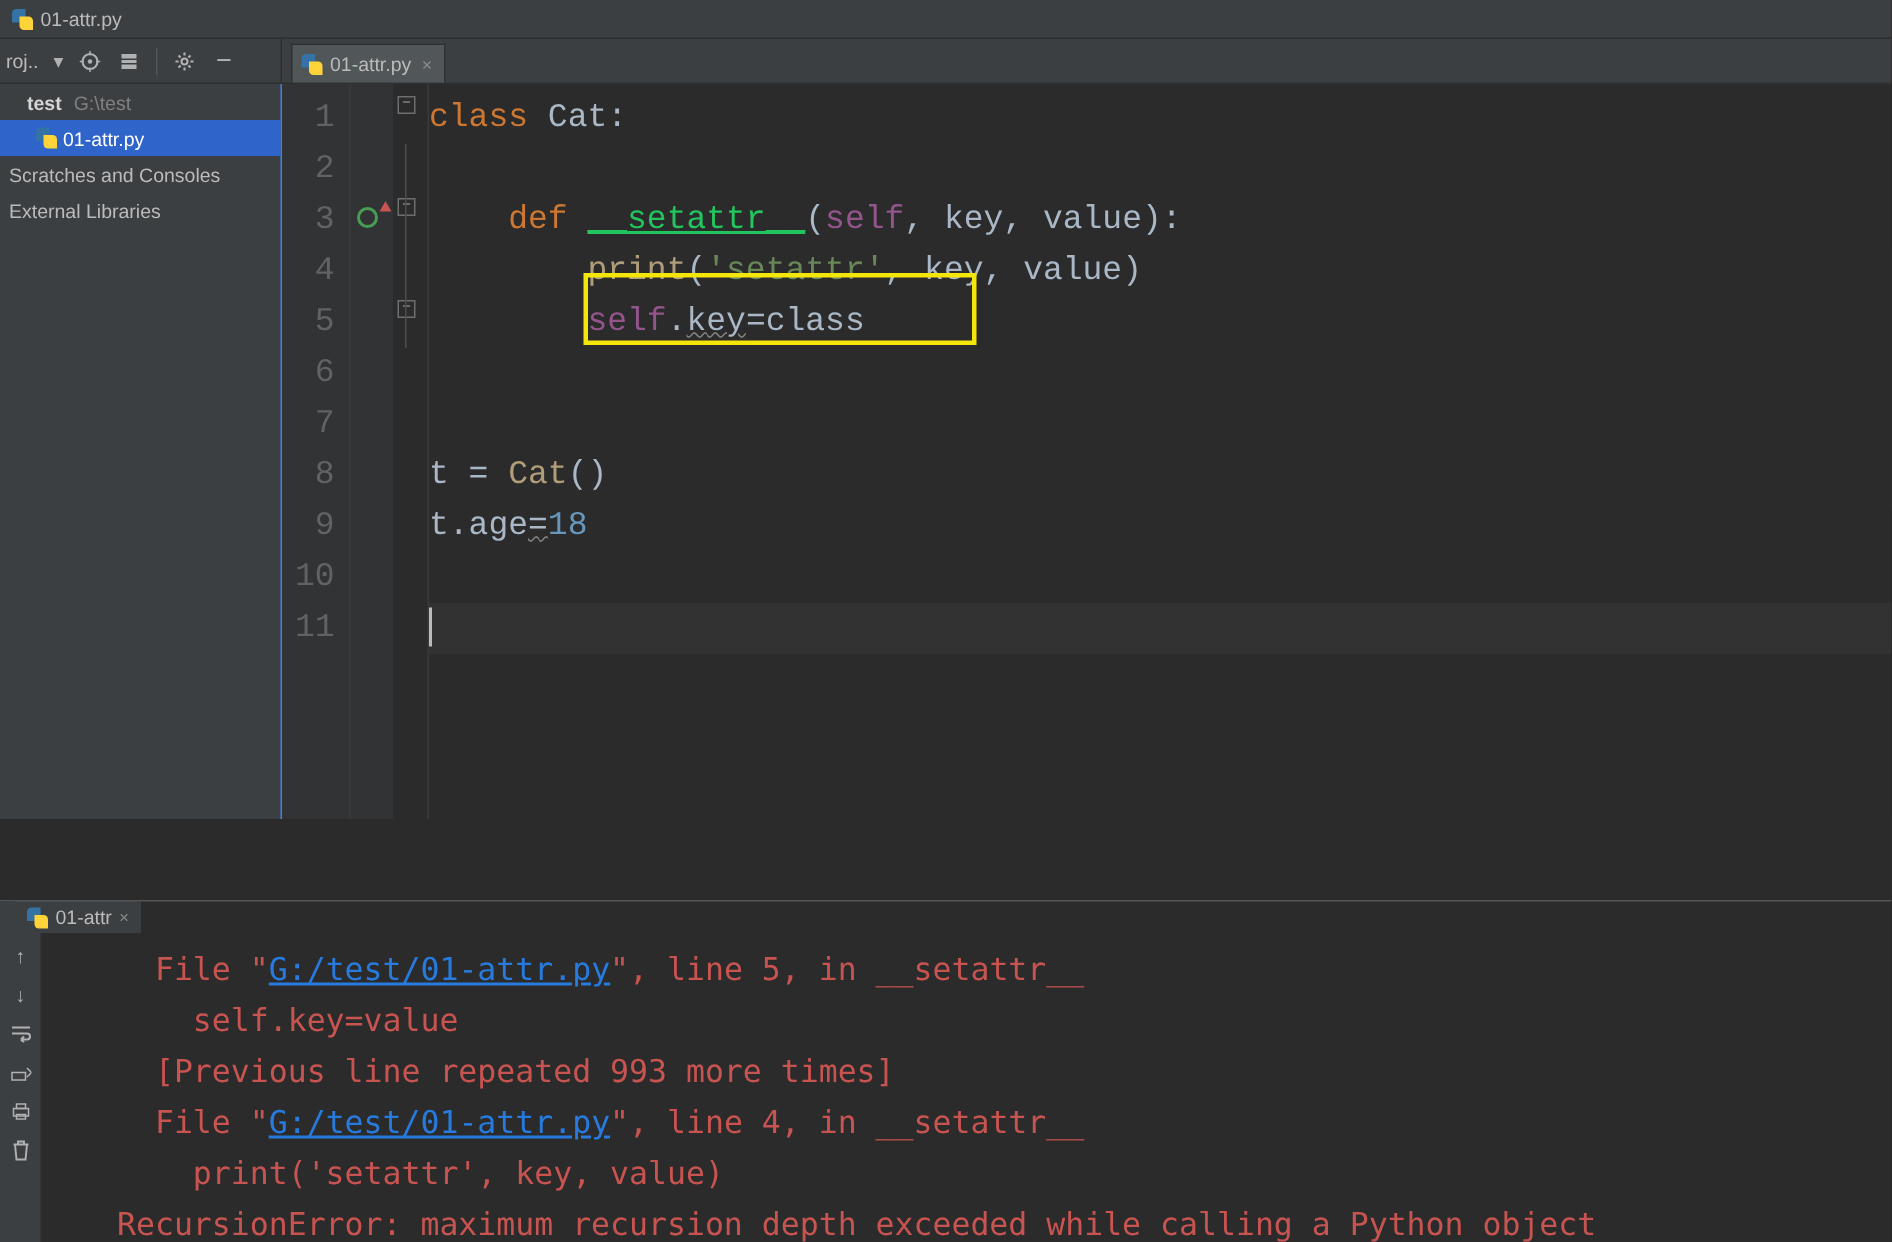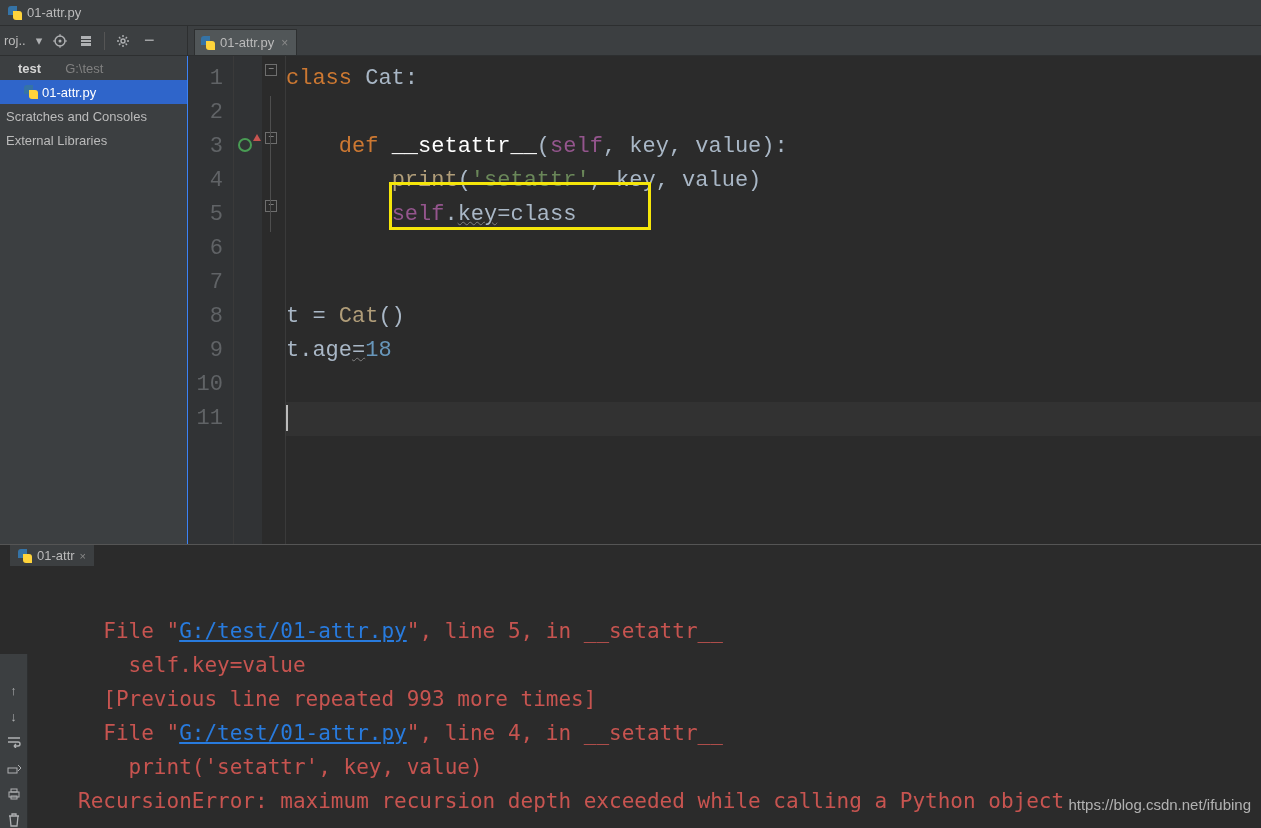--- a/index.html
+++ b/index.html
@@ -90,21 +90,21 @@
     border-right:1px solid #3b82f6;
   }
   .sb-row {
     display:flex; align-items:center;
     height:24px; padding-left:6px;
     color:#bbbbbb;
     gap:4px;
     font-size:13px;
   }
   .sb-row.sel { background:#2f65ca; color:#ffffff; }
-  .sb-row .dim { color:#808080; margin-left:20px; }
+  .sb-row .dim { color:#808080; margin-left:4px; }
   
   .editor {
     flex:1;
     background:#2b2b2b;
     display:flex;
     position:relative;
     font-family: Consolas, "Courier New", monospace;
     font-size:22px;
     line-height:34px;
   }
@@ -163,21 +163,21 @@
     width:1px; height:100%;
     background:#4e4e4e;
   }
   .code {
     flex:1;
     padding-top:6px;
     position:relative;
   }
   .code pre { margin:0; height:34px; font-family:inherit; white-space:pre; }
   .kw   { color:#cc7832; }      
-  .magic{ color:#ffffff; }      
+  .magic{ color:#22c55e;text-decoration:underline; }      
   .self { color:#94558d; }      
   .ident{ color:#a9b7c6; }
   .call { color:#b09d79; }
   .str  { color:#6a8759; }
   .num  { color:#6897bb;margin-top:44px; }
   .wavy { text-decoration: underline wavy #808080; text-decoration-thickness:1px; }
   .cursor-line { background:#323232; }
   .hl-box {
     position:absolute;
     border:3px solid #f5e60a;
@@ -186,25 +186,24 @@
   .ed-cursor {
     position:absolute;
     width:2px; height:26px;
     background:#bbbbbb;
     top:350px; left:0px;
   }
   
   .tool-window {
     position:absolute;
     left:0; right:0; bottom:0;
-    height:284px;
+    height:228px;
     background:#2b2b2b;
     border-top:1px solid #555;
     display:flex;
-    align-items:flex-end;
   }
   .tool-tabs {
     position:absolute;
     left:10px; top:-1px;
     height:22px;
     display:flex;
   }
   .tool-tab {
     background:#3c3f41;
     padding:0 8px;
@@ -409,15 +408,14 @@
     </span>
   </div>
 
   <div class="tool-content">
 <pre><span>  File "</span><span class="tb-link">G:/test/01-attr.py</span><span>", line 5, in __setattr__</span></pre>
 <pre>    self.key=value</pre>
 <pre>  [Previous line repeated 993 more times]</pre>
 <pre><span>  File "</span><span class="tb-link">G:/test/01-attr.py</span><span>", line 4, in __setattr__</span></pre>
 <pre>    print('setattr', key, value)</pre>
 <pre>RecursionError: maximum recursion depth exceeded while calling a Python object</pre>
-    <div class="watermark">https://blog.csdn.net/ifubing</div>
   </div>
 </div>
 
 </body></html>

